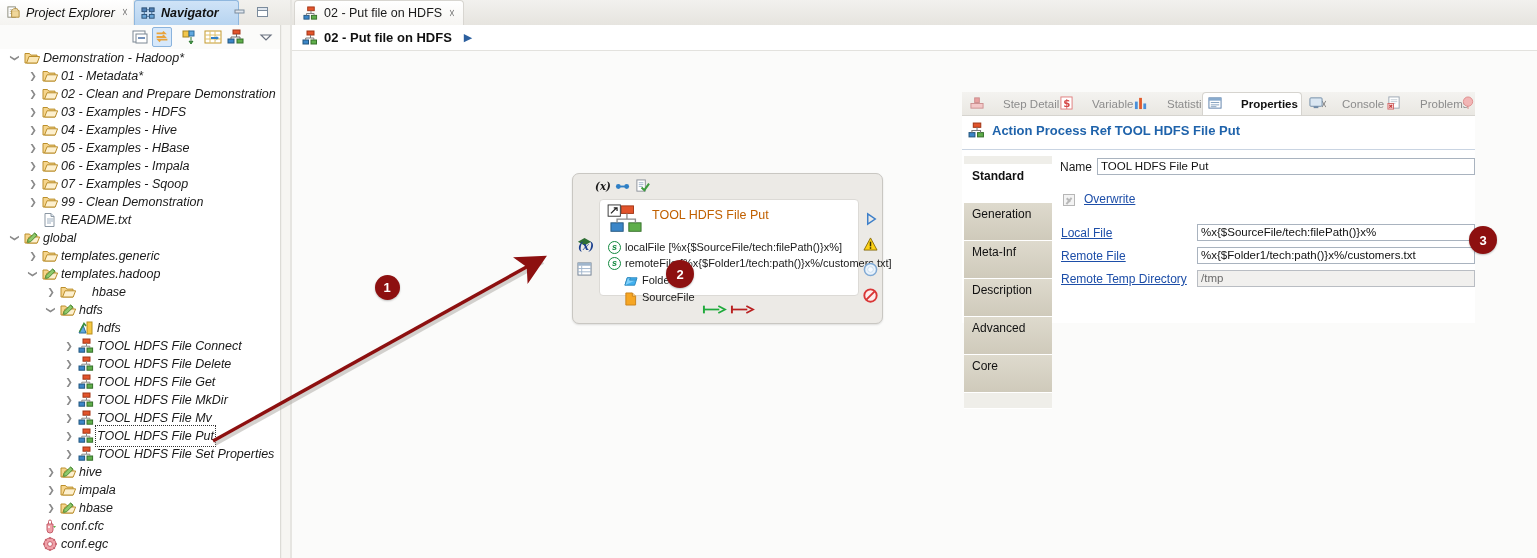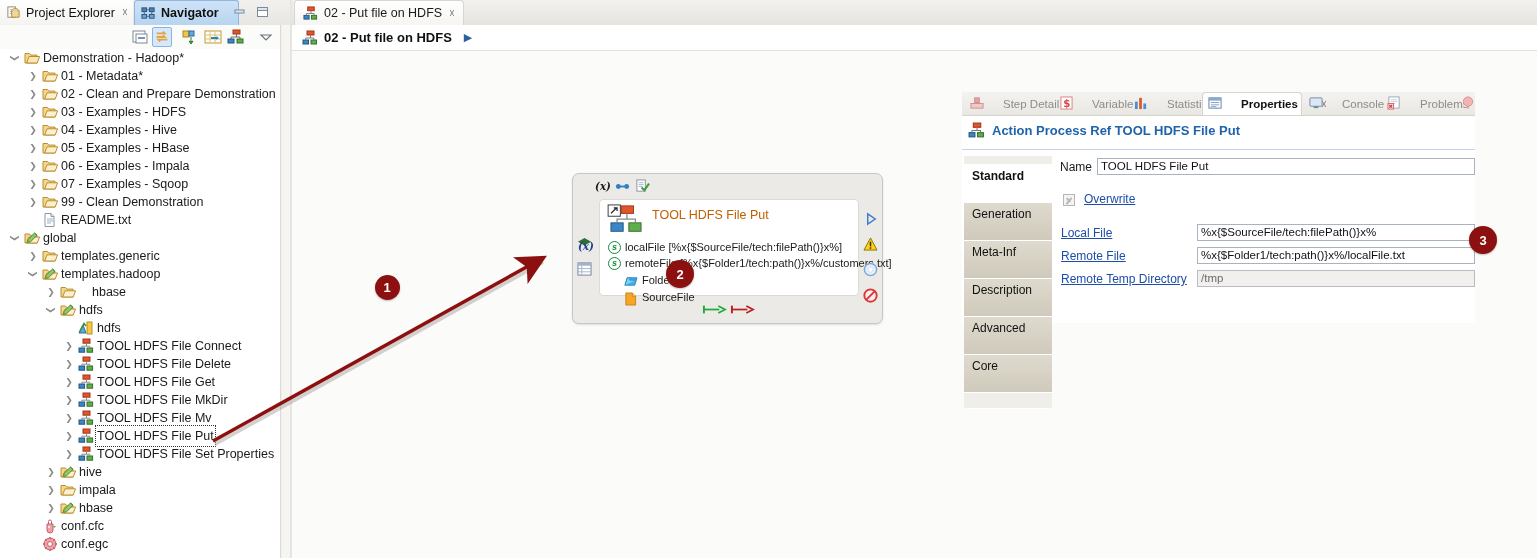--- a/index.html
+++ b/index.html
@@ -5,21 +5,21 @@
   html,body{margin:0;padding:0;}
   body{
     width:1537px;height:558px;overflow:hidden;position:relative;
     background:#fbfbfa;
     font-family:"Liberation Sans","DejaVu Sans",sans-serif;
     font-size:12px;color:#1a1a1a;
   }
   .abs{position:absolute;}
 
   
-  #left-panel{left:0;top:0;width:291px;height:558px;background:#4d7c0f;}
+  #left-panel{left:0;top:0;width:291px;height:558px;background:#4d7c0f;font-style:italic;}
   #left-tabs{position:absolute;left:0;top:0;width:291px;height:25px;
      background:linear-gradient(to bottom,#f2f1ee,#e8e6e1);}
   .vtab{position:absolute;top:0;height:25px;display:flex;align-items:center;
      padding:0 6px;box-sizing:border-box;font-size:12.5px;}
   .vtab.inactive{background:linear-gradient(to bottom,#ffffff,#f4f3f0);color:#111;}
   .vtab.active{background:linear-gradient(to bottom,#cfe3f7,#b7d4f0);color:#111;
      border-top:1px solid #8fb7de;border-left:1px solid #8fb7de;border-right:1px solid #8fb7de;
      border-radius:3px 3px 0 0;font-weight:600;}
   .vtab .lbl{margin-left:5px;white-space:nowrap;}
   .closex{margin-left:7px;color:#6f6f6f;font-size:11px;}
@@ -718,21 +718,21 @@
     <span class="fld-lbl" style="left:98px;top:44px;">Name</span>
     <div class="inp" style="left:135px;top:42px;width:378px;">TOOL HDFS File Put</div>
 
     <span class="chk" style="left:101px;top:78px;"></span>
     <span class="lnk" style="left:122px;top:76px;">Overwrite</span>
 
     <span class="lnk" style="left:99px;top:110px;">Local File</span>
     <div class="inp" style="left:235px;top:108px;width:278px;">%x{$SourceFile/tech:filePath()}x%</div>
 
     <span class="lnk" style="left:99px;top:133px;">Remote File</span>
-    <div class="inp" style="left:235px;top:131px;width:278px;">%x{$Folder1/tech:path()}x%/localFile.txt</div>
+    <div class="inp" style="left:235px;top:131px;width:278px;">%x{$Folder1/tech:path()}x%/customers.txt</div>
 
     <span class="lnk" style="left:99px;top:156px;">Remote Temp Directory</span>
     <div class="inp ro" style="left:235px;top:154px;width:278px;">/tmp</div>
   </div>
 </div>
 
 <div class="abs badge" id="badge1" style="width: 25px; height: 25px; left: 374.5px; top: 274.5px;">1</div>
 <div class="abs badge" id="badge2" style="width: 28px; height: 28px; left: 666px; top: 260px;">2</div>
 <div class="abs badge" id="badge3" style="width: 28px; height: 28px; left: 1469px; top: 226px;">3</div>
 

